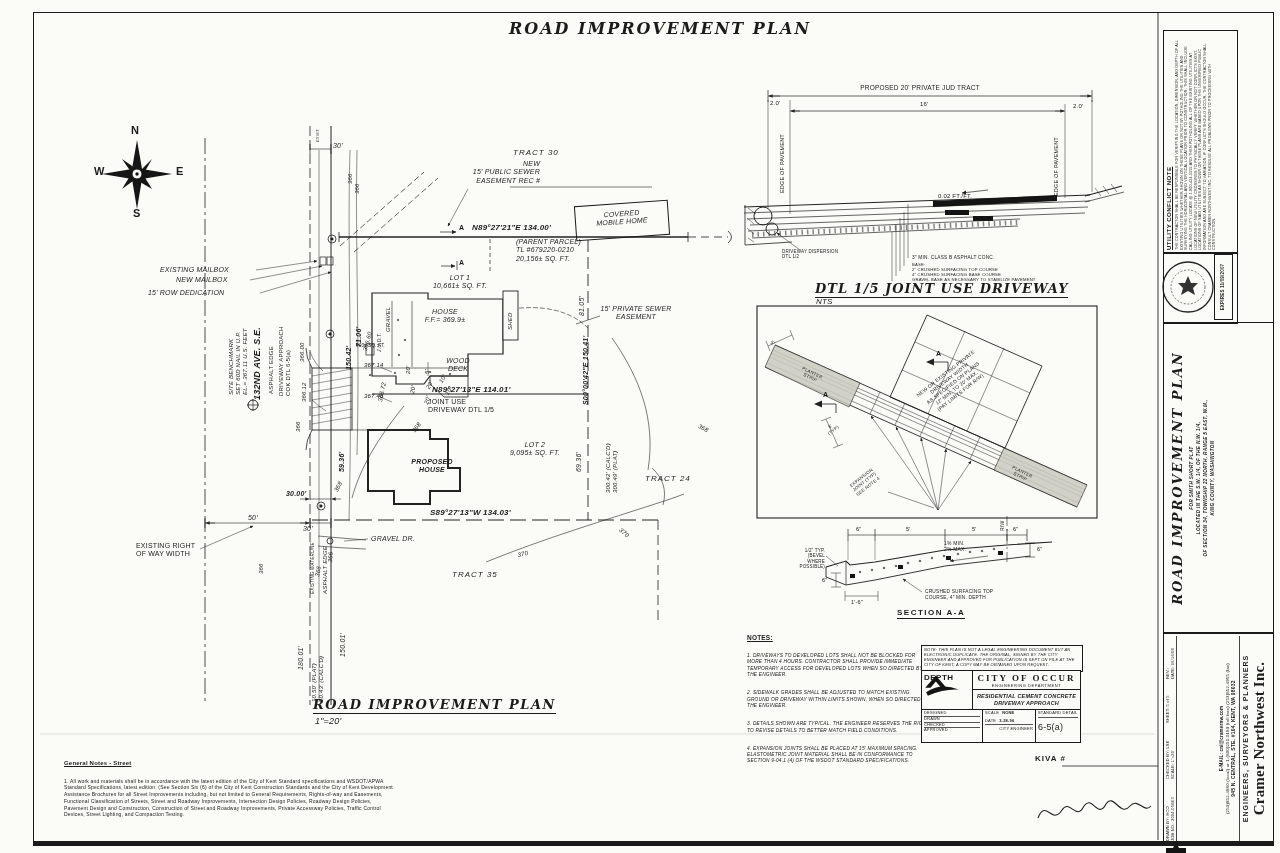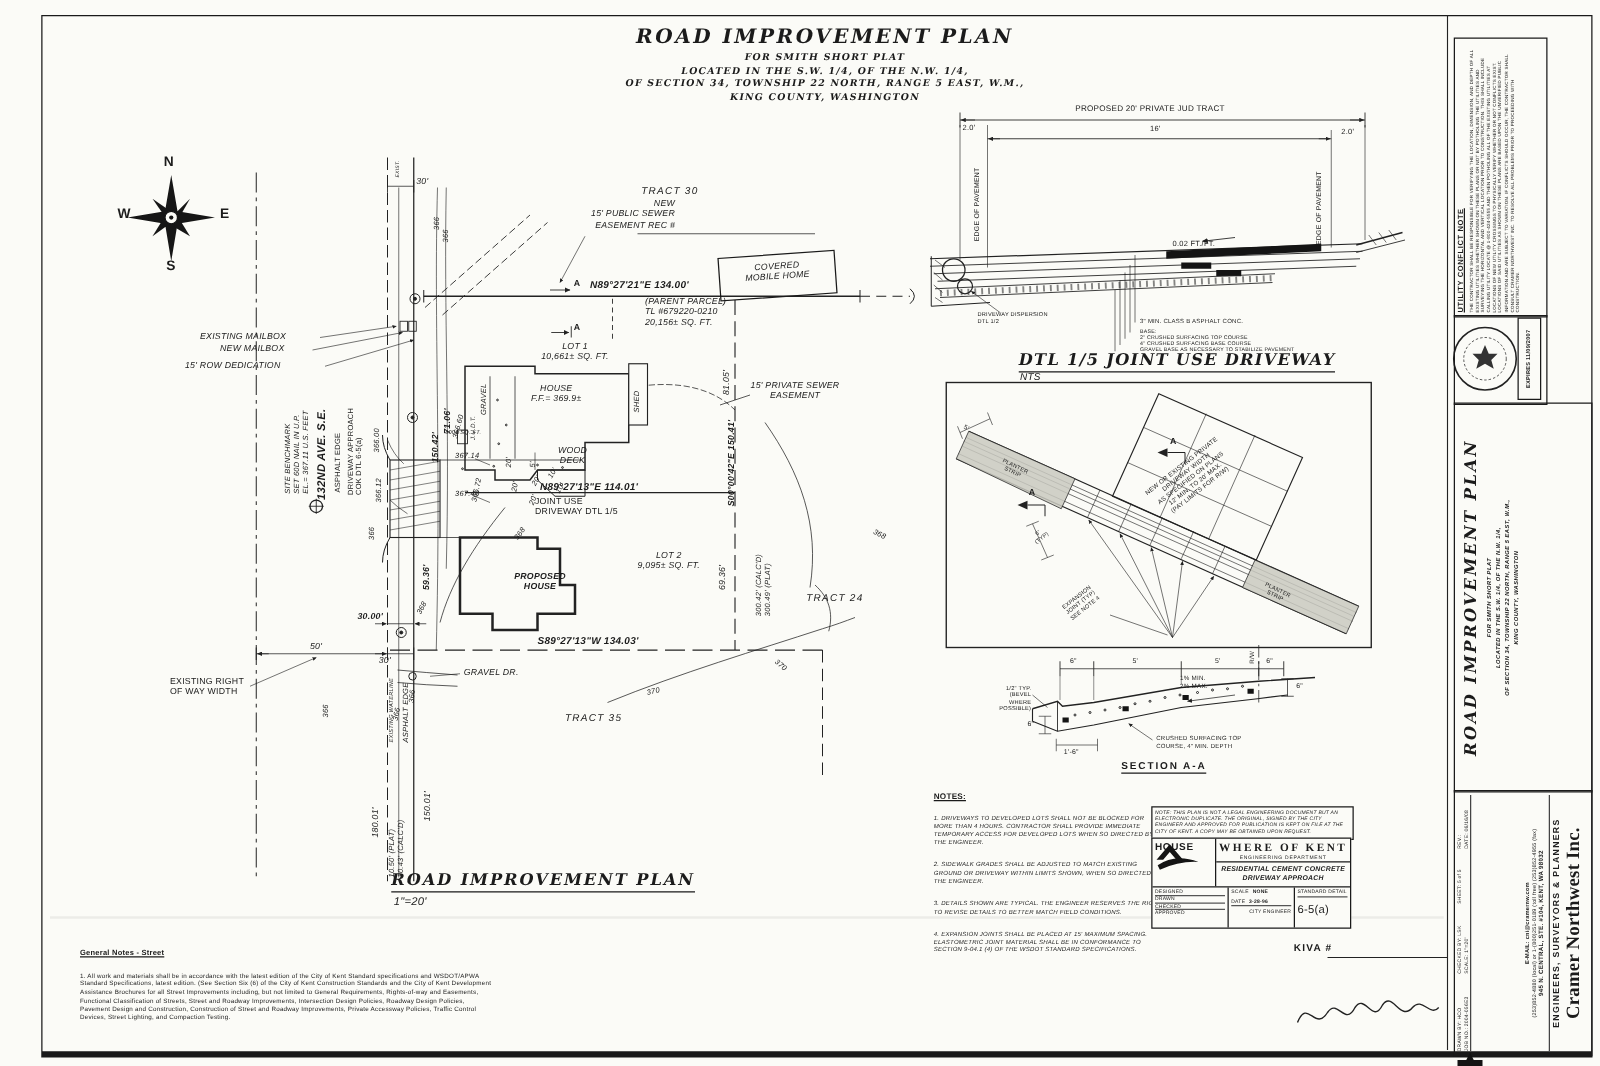--- a/index.html
+++ b/index.html
@@ -275,24 +275,20 @@
   <polygon points="42,42 36,40 27,27 40,36" fill="#161616"></polygon>
   <circle cx="42" cy="42" r="5" fill="#fbfbf7" stroke="#161616"></circle>
   <circle cx="42" cy="42" r="1.7" fill="#161616"></circle>
 </svg>
 <div class="lbl b s11" style="left:131px;top:124px;">N</div>
 <div class="lbl b s11" style="left:176px;top:165px;">E</div>
 <div class="lbl b s11" style="left:133px;top:207px;">S</div>
 <div class="lbl b s11" style="left:94px;top:165px;">W</div>
 
 <div class="lbl serif-t ctr" style="left:380px;top:20px;width:560px;font-size:16px;letter-spacing:2px;">ROAD IMPROVEMENT PLAN</div>
-<div class="lbl serif-t ctr" style="left:380px;top:41px;width:560px;font-size:7.5px;letter-spacing:1px;line-height:1.4;">FOR SMITH SHORT PLAT
-LOCATED IN THE S.W. 1/4, OF THE N.W. 1/4,
-OF SECTION 34, TOWNSHIP 22 NORTH, RANGE 5 EAST, W.M.,
-KING COUNTY, WASHINGTON</div>
 
 <div class="lbl it s8" style="left:513px;top:148px;letter-spacing:1px;">TRACT 30</div>
 <div class="lbl it" style="left:440px;top:160px;text-align:right;width:100px;">NEW
 15' PUBLIC SEWER
 EASEMENT REC #</div>
 <div class="box" style="left:575px;top:203px;width:92px;height:33px;transform:rotate(-4deg);">
   <div class="lbl it ctr" style="left:0;top:6px;width:92px;">COVERED
 MOBILE HOME</div>
 </div>
 <div class="lbl b" style="left:459px;top:224px;">A</div>
@@ -449,25 +445,25 @@
 <div class="box" style="left:921px;top:645px;width:156px;height:23px;padding:1px 2px;background:#fbfbf7;">
   <div class="lbl it s4" style="position:static;line-height:1.25;white-space:normal;">NOTE: THIS PLAN IS NOT A LEGAL ENGINEERING DOCUMENT BUT AN ELECTRONIC DUPLICATE. THE ORIGINAL, SIGNED BY THE CITY ENGINEER AND APPROVED FOR PUBLICATION IS KEPT ON FILE AT THE CITY OF KENT. A COPY MAY BE OBTAINED UPON REQUEST.</div>
 </div>
 <div id="kent-grid">
   <div style="display:flex;border-bottom:1px solid #1a1a1a;">
     <div style="width:46px;border-right:1px solid #1a1a1a;padding:2px;">
       <svg width="40" height="30" viewBox="0 0 44 34">
         <polygon points="3,19 15,5 27,19 21,19 15,12 9,19" fill="#141414"></polygon>
         <path d="M4,24 Q20,13 41,21 Q24,20 6,28 Z" fill="#141414"></path>
       </svg>
-      <div class="lbl b s8" style="position:static;letter-spacing:.5px;">HOUSE</div>
+      <div class="lbl b s8" style="position:static;letter-spacing:.5px;">DEPTH</div>
     </div>
     <div style="flex:1;">
       <div style="border-bottom:1px solid #1a1a1a;padding:2px 0 1px;text-align:center;">
-        <div class="lbl b s9" style="position:static;font-family:'Liberation Serif',serif;letter-spacing:2px;">WHERE OF KENT</div>
+        <div class="lbl b s9" style="position:static;font-family:'Liberation Serif',serif;letter-spacing:2px;">CITY OF OCCUR</div>
         <div class="lbl s4" style="position:static;letter-spacing:.6px;">ENGINEERING DEPARTMENT</div>
       </div>
       <div class="lbl it b s55 ctr" style="position:static;padding:3px 0;">RESIDENTIAL CEMENT CONCRETE
 DRIVEWAY APPROACH</div>
     </div>
   </div>
   <div style="display:flex;height:32px;">
     <div style="width:56px;border-right:1px solid #1a1a1a;padding:1px 2px;">
       <div class="lbl s4" style="position:static;border-bottom:.5px solid #555;">DESIGNED</div>
       <div class="lbl s4" style="position:static;border-bottom:.5px solid #555;">DRAWN</div>

